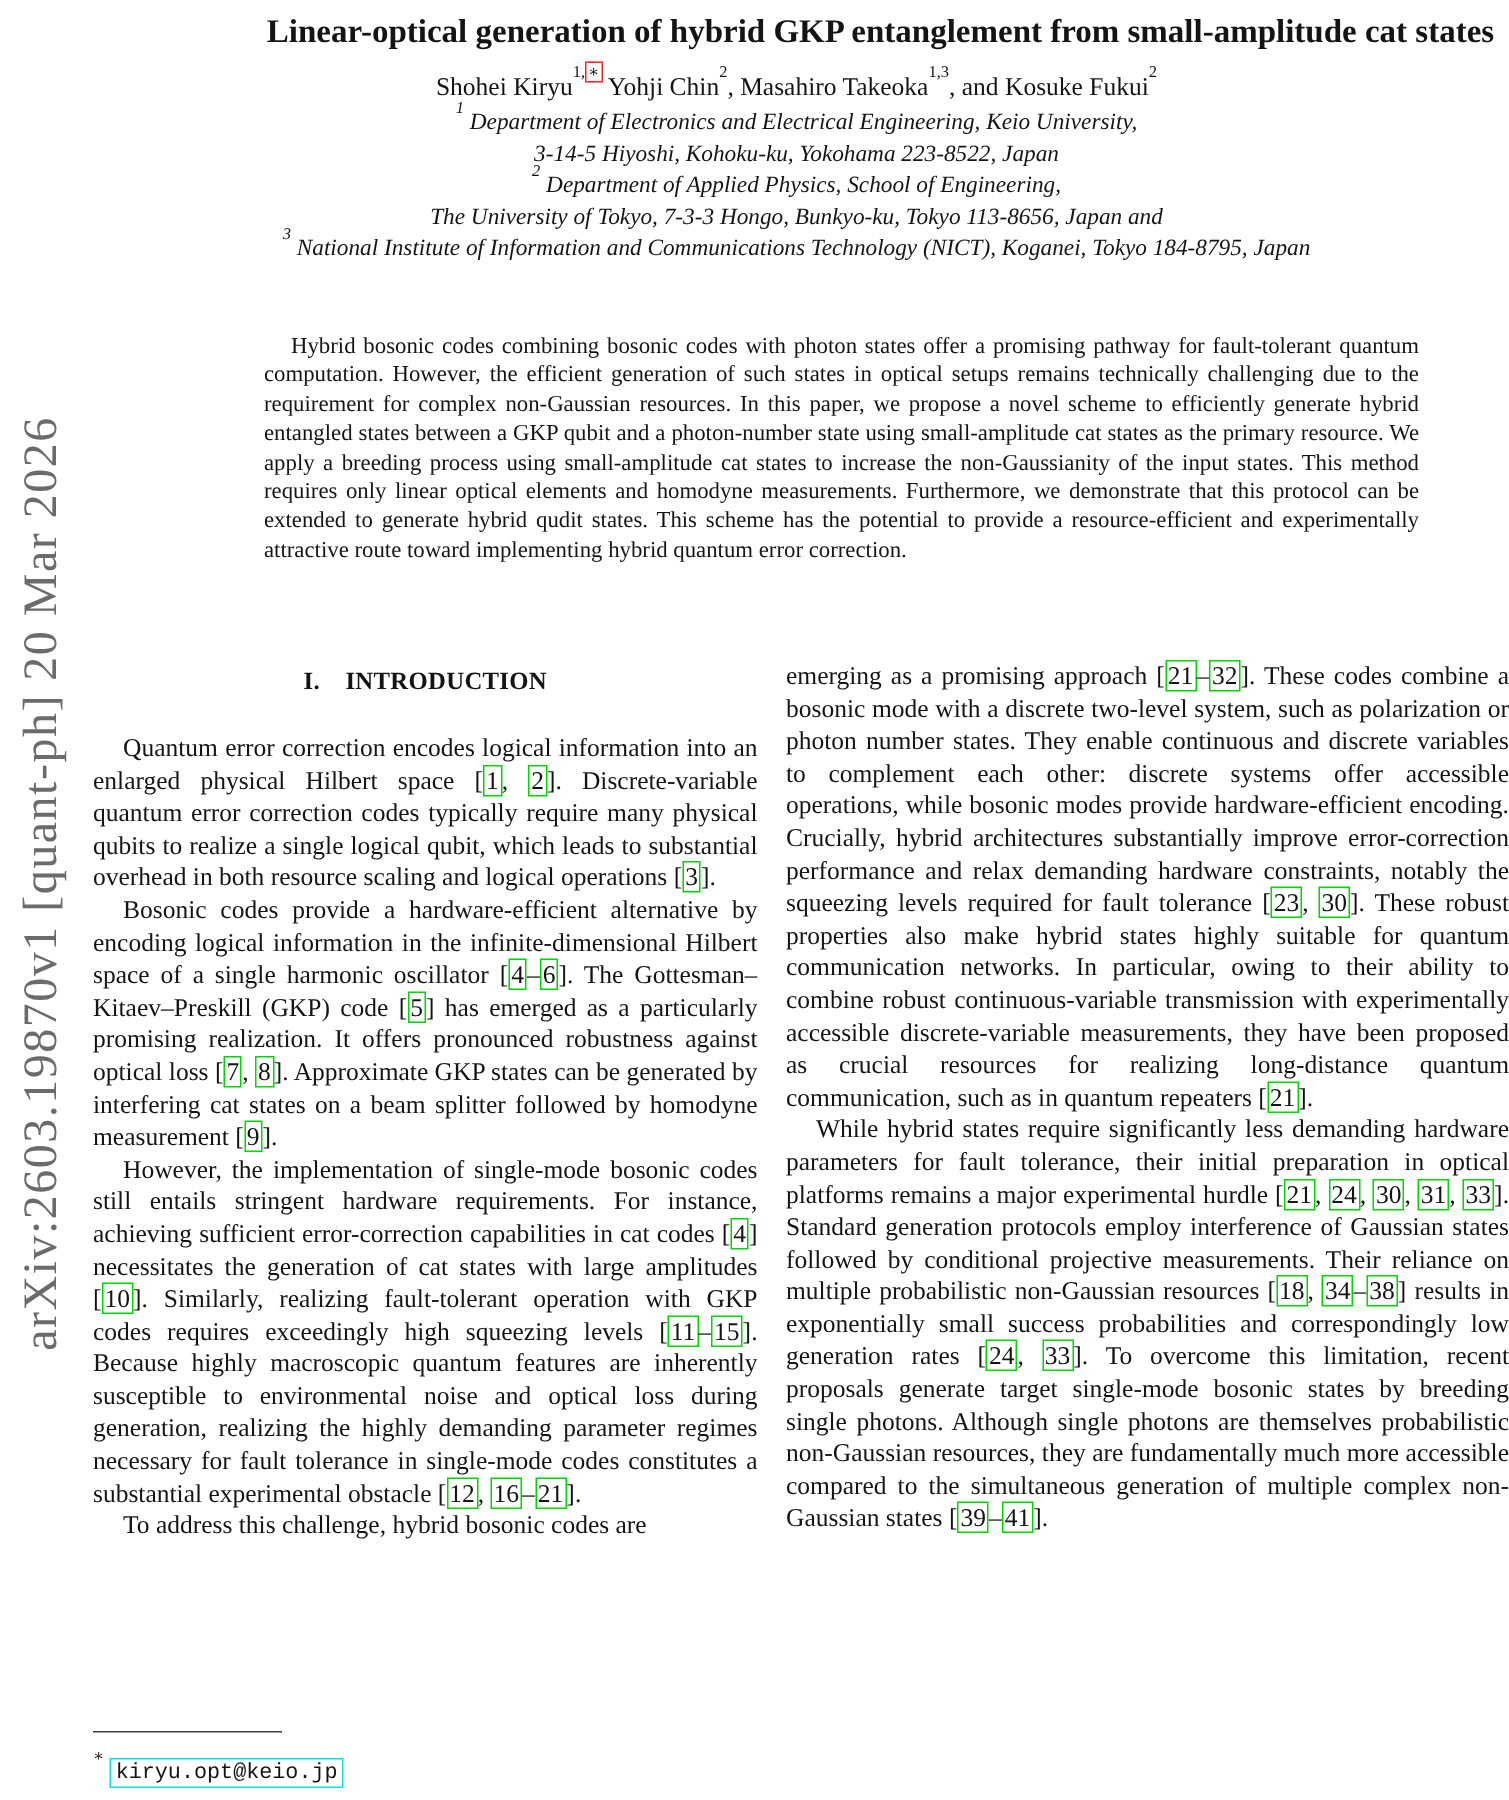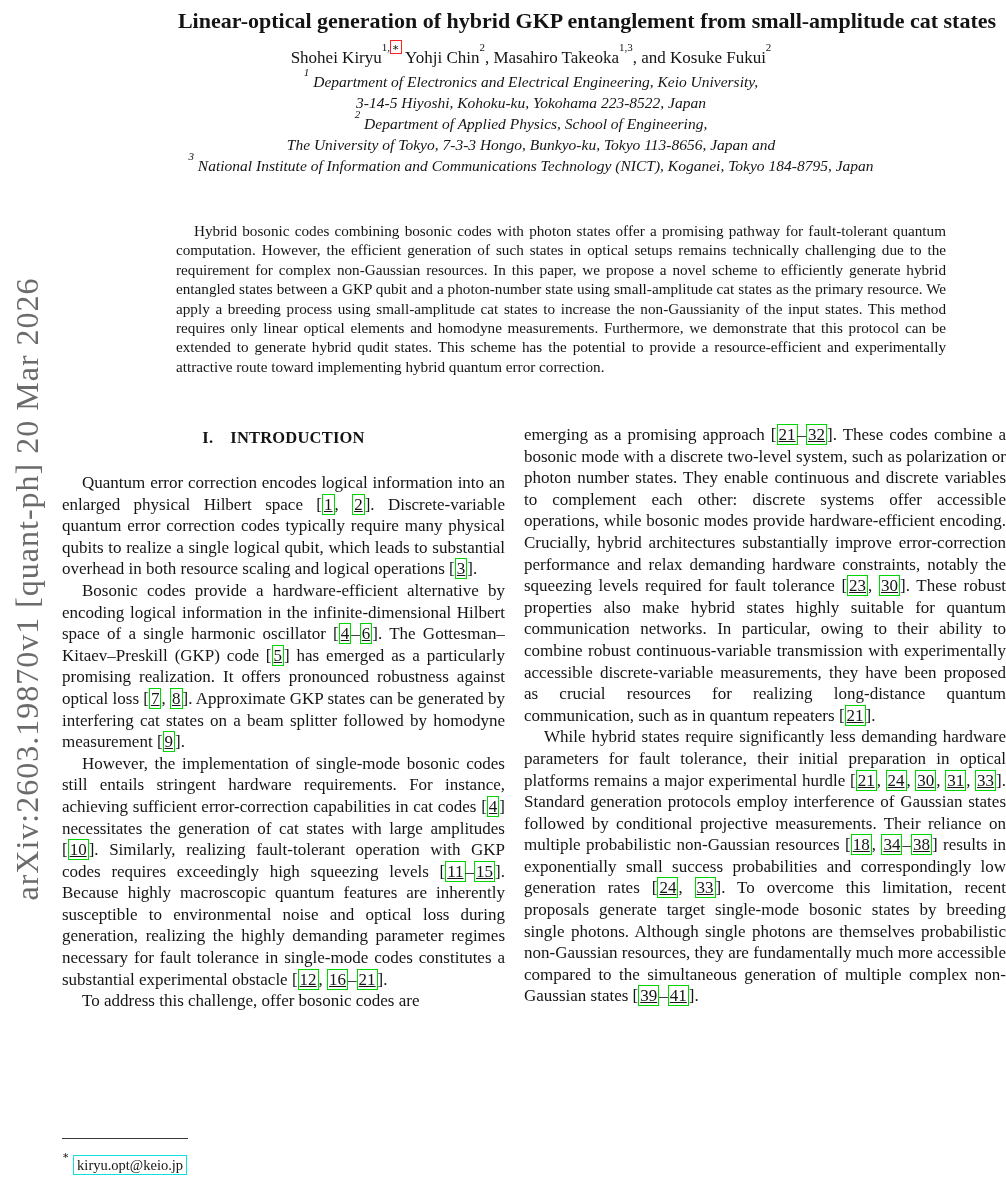--- a/index.html
+++ b/index.html
@@ -24,34 +24,34 @@
   .authors{margin-top:13px;font-size:17px;}
   sup{font-size:11px;line-height:0;position:relative;top:-0.45em;}
   .affils{margin-top:3px;font-style:italic;font-size:15.5px;line-height:21px;}
   .dateline{margin-top:4px;font-size:15.5px;}
   
   .abstract{
     position:absolute;left:160px;top:221px;width:770px;
     font-size:15.2px;line-height:19.4px;text-align:justify;text-indent:18px;margin-left:16px;
   }
   
-  .cols{position:absolute;left:62px;top:424px;width:944px;height:752px;display:flex;}
+  .cols{position:absolute;left:62px;top:440px;width:944px;height:752px;display:flex;}
   .col-left{width:443px;height:752px;position:relative;overflow:hidden;}
   .col-right{width:482px;height:752px;margin-left:19px;overflow:hidden;}
   .sec-head{
     text-align:center;font-weight:bold;font-size:16.5px;
     margin:4px 0 24px 0;letter-spacing:0.2px;
   }
   .sec-head .sec-title{margin-left:17px;}
   p.body-par{margin:0;font-size:17px;line-height:21.6px;text-align:justify;text-indent:20px;}
   p.body-par.noindent{text-indent:0;}
   
-  .cb{border:1.6px solid #00d600;padding:0 1px;text-decoration:underline;}
+  .cb{border:1.6px solid #00d600;padding:0 1px;}
   .rb{border:1.3px solid #ff1f1f;padding:0 1px;}
-  .eb{border:1.6px solid #12dede;padding:1px 3px;}
+  .eb{border:1.6px solid #12dede;padding:1px 3px;font-family:Liberation Mono, monospace;}
   
   .footnote{position:absolute;left:0;bottom:2px;width:100%;font-size:14.5px;}
   .footnote-rule{width:126px;height:0;border-top:1.4px solid #3a3a3a;margin-bottom:18px;}
 </style>
 </head>
 <body>
 
 <div class="stamp-wrap">
   <div class="stamp-text">arXiv:2603.19870v1  [quant-ph]  20 Mar 2026</div>
 </div>
@@ -72,21 +72,21 @@
 
 <div class="cols">
   <div class="col-left">
     <div class="sec-head">
       <span class="sec-num">I.</span><span class="sec-title">INTRODUCTION</span>
     </div>
     <div>
         <p class="body-par">Quantum error correction encodes logical information into an enlarged physical Hilbert space <span>[<span class="cb">1</span>, <span class="cb">2</span>]</span>. Discrete-variable quantum error correction codes typically require many physical qubits to realize a single logical qubit, which leads to substantial overhead in both resource scaling and logical operations <span>[<span class="cb">3</span>]</span>.</p>
         <p class="body-par">Bosonic codes provide a hardware-efficient alternative by encoding logical information in the infinite-dimensional Hilbert space of a single harmonic oscillator <span>[<span class="cb">4</span>–<span class="cb">6</span>]</span>. The Gottesman–Kitaev–Preskill (GKP) code <span>[<span class="cb">5</span>]</span> has emerged as a particularly promising realization. It offers pronounced robustness against optical loss <span>[<span class="cb">7</span>, <span class="cb">8</span>]</span>. Approximate GKP states can be generated by interfering cat states on a beam splitter followed by homodyne measurement <span>[<span class="cb">9</span>]</span>.</p>
         <p class="body-par">However, the implementation of single-mode bosonic codes still entails stringent hardware requirements. For instance, achieving sufficient error-correction capabilities in cat codes <span>[<span class="cb">4</span>]</span> necessitates the generation of cat states with large amplitudes <span>[<span class="cb">10</span>]</span>. Similarly, realizing fault-tolerant operation with GKP codes requires exceedingly high squeezing levels <span>[<span class="cb">11</span>–<span class="cb">15</span>]</span>. Because highly macroscopic quantum features are inherently susceptible to environmental noise and optical loss during generation, realizing the highly demanding parameter regimes necessary for fault tolerance in single-mode codes constitutes a substantial experimental obstacle <span>[<span class="cb">12</span>, <span class="cb">16</span>–<span class="cb">21</span>]</span>.</p>
-        <p class="body-par">To address this challenge, offer bosonic codes are</p>
+        <p class="body-par">To address this challenge, hybrid bosonic codes are</p>
       </div>
     <div class="footnote">
       <div class="footnote-rule"></div>
       <div>
         <sup>∗</sup>
         <span class="eb">kiryu.opt@keio.jp</span>
       </div>
     </div>
   </div>
   <div class="col-right">

